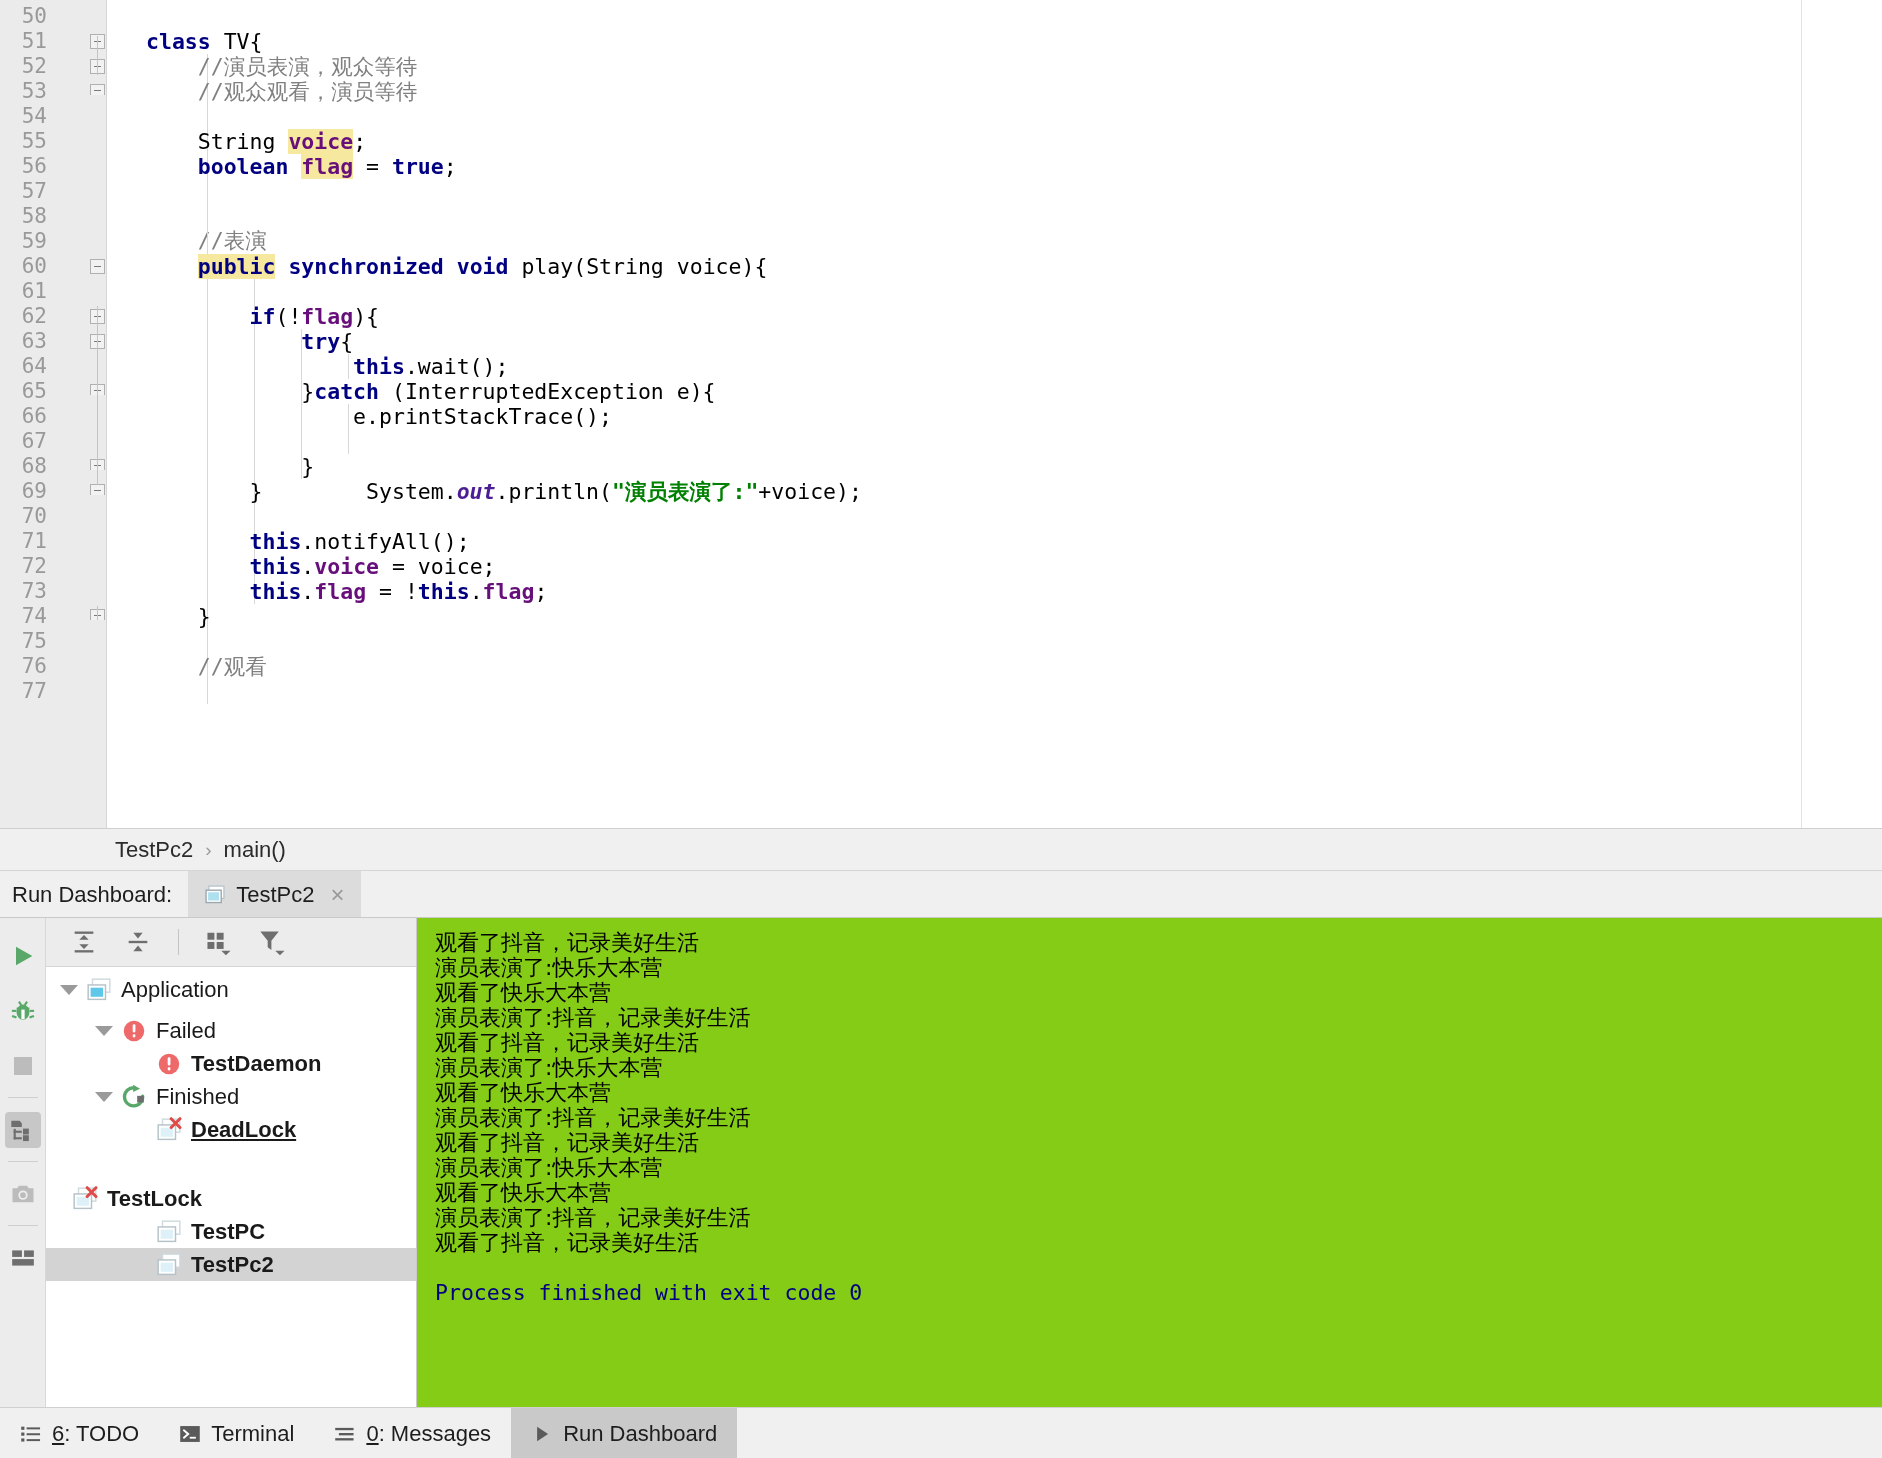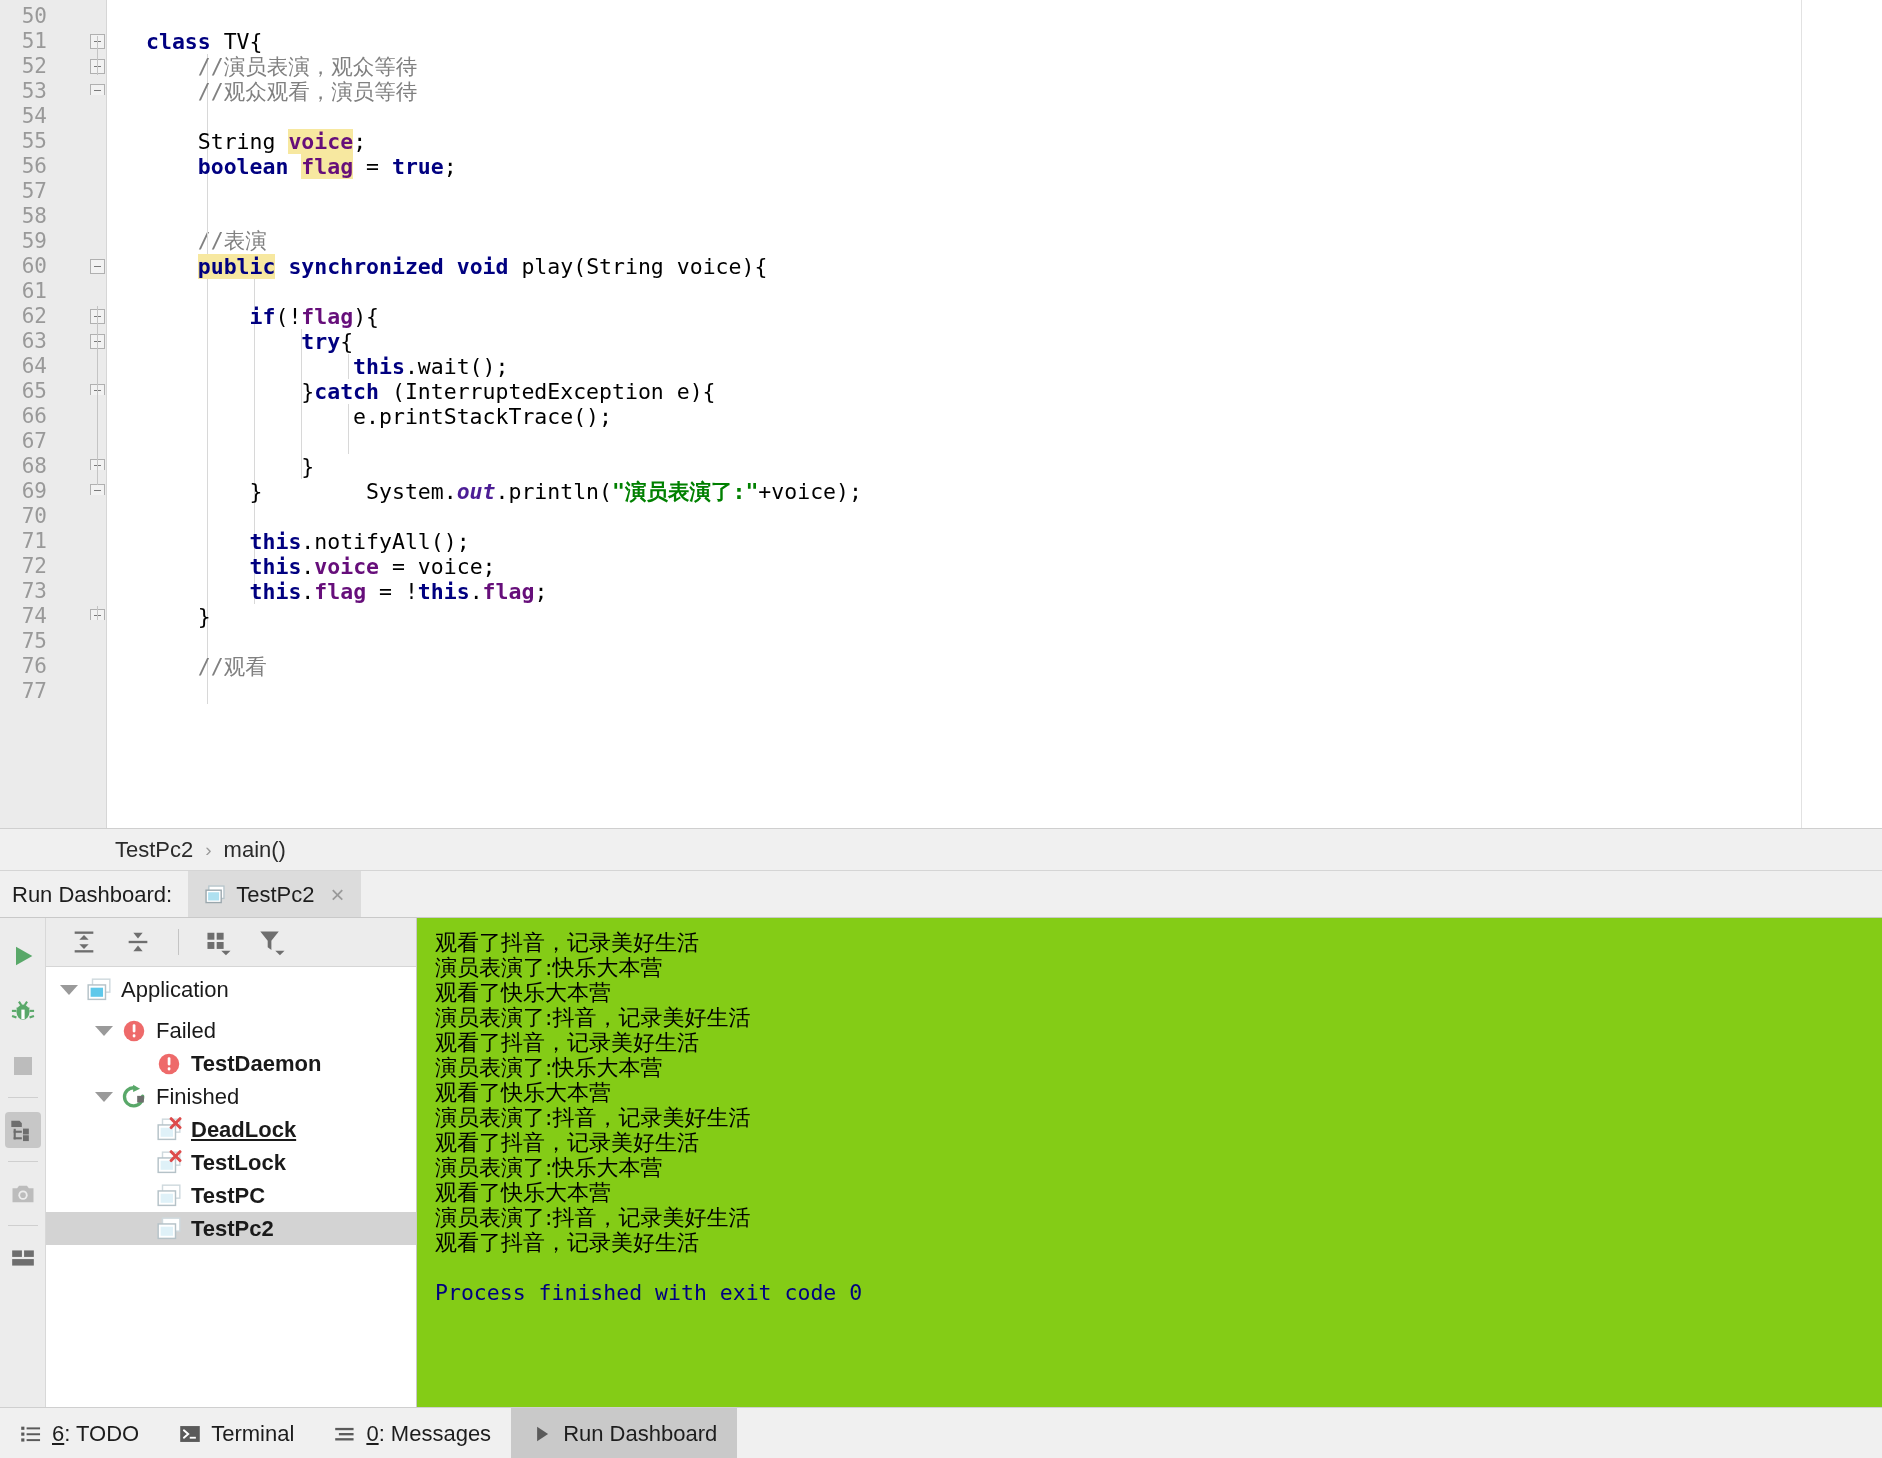--- a/index.html
+++ b/index.html
@@ -473,21 +473,21 @@
             <span class="ticon">
               <svg width="26" height="26" viewBox="0 0 18 18">
                 <rect x="4.5" y="1.5" width="12" height="9" fill="#ffffff" stroke="#cfd9de" stroke-width="1"></rect>
                 <rect x="1.5" y="5.5" width="12" height="10" fill="#ffffff" stroke="#b5c2c8" stroke-width="1"></rect>
                 <rect x="3.2" y="7.4" width="8.6" height="6.3" fill="#dff1f8"></rect>
                 <path d="M10.5 1.2 L16.6 7.3 M16.6 1.2 L10.5 7.3" stroke="#dd4b4b" stroke-width="2.1" stroke-linecap="round"></path>
               </svg>
             </span>
             <span class="tlabel bold">DeadLock</span>
           </div>
-          <div class="trow" style="padding-left: 84px;">
+          <div class="trow" style=" margin-top: 36px;">
             <span class="noarrow"></span>
             <span class="ticon">
               <svg width="26" height="26" viewBox="0 0 18 18">
                 <rect x="4.5" y="1.5" width="12" height="9" fill="#ffffff" stroke="#cfd9de" stroke-width="1"></rect>
                 <rect x="1.5" y="5.5" width="12" height="10" fill="#ffffff" stroke="#b5c2c8" stroke-width="1"></rect>
                 <rect x="3.2" y="7.4" width="8.6" height="6.3" fill="#dff1f8"></rect>
                 <path d="M10.5 1.2 L16.6 7.3 M16.6 1.2 L10.5 7.3" stroke="#dd4b4b" stroke-width="2.1" stroke-linecap="round"></path>
               </svg>
             </span>
             <span class="tlabel bold">TestLock</span>

